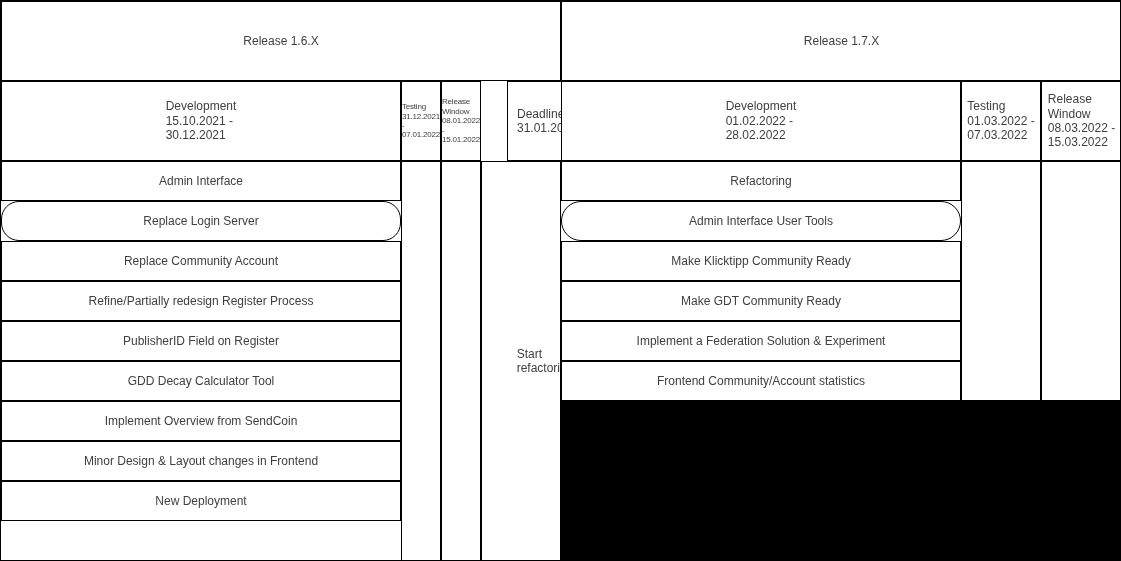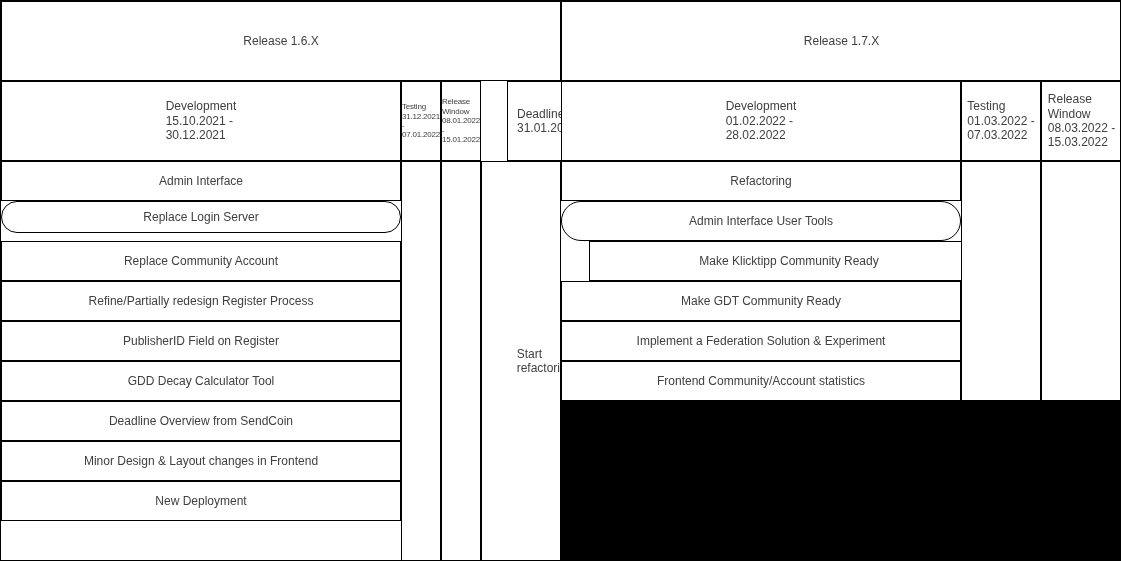--- a/index.html
+++ b/index.html
@@ -70,37 +70,37 @@
 28.02.2022</div>
   <div class="cell" style="left:960px; top:80px; width:80px; height:80px;">Testing
 01.03.2022 -
 07.03.2022</div>
   <div class="cell" style="left:1040px; top:80px; width:81px; height:80px;">Release
 Window
 08.03.2022 -
 15.03.2022</div>
 
   <div class="cell" style="left:0px; top:160px; width:400px; height:40px;">Admin Interface</div>
-  <div class="cell" style="left:0px; top:200px; width:400px; height:32px;border-radius:18px;">Replace Login Server</div>
+  <div class="cell" style="left:0px; top:200px; width:400px; height:40px;border-radius:18px;">Replace Login Server</div>
   <div class="cell" style="left:0px; top:240px; width:400px; height:40px;">Replace Community Account</div>
   <div class="cell" style="left:0px; top:320px; width:400px; height:40px;">PublisherID Field on Register</div>
   <div class="cell" style="left:0px; top:280px; width:400px; height:40px;">Refine/Partially redesign Register Process</div>
   <div class="cell" style="left:0px; top:360px; width:400px; height:40px;">GDD Decay Calculator Tool</div>
-  <div class="cell" style="left:0px; top:400px; width:400px; height:40px;">Deadline Overview from SendCoin</div>
+  <div class="cell" style="left:0px; top:400px; width:400px; height:40px;">Implement Overview from SendCoin</div>
   <div class="cell" style="left:0px; top:440px; width:400px; height:40px;">Minor Design &amp; Layout changes in Frontend</div>
   <div class="cell" style="left:0px; top:480px; width:400px; height:40px;">New Deployment</div>
 
   <div class="cell" style="left:400px; top:160px; width:40px; height:400px;"></div>
   <div class="cell" style="left:440px; top:160px; width:40px; height:400px;"></div>
   <div class="cell" style="left:480px; top:160px; width:80px; height:400px;padding-left:48px;">Start
 refactoring</div>
 
   <div class="cell" style="left:560px; top:160px; width:400px; height:40px;">Refactoring</div>
   <div class="cell" style="left:560px; top:200px; width:400px; height:40px;border-radius:20px;">Admin Interface User Tools</div>
-  <div class="cell" style="left:560px; top:240px; width:400px; height:40px;margin-left:28px;">Make Klicktipp Community Ready</div>
+  <div class="cell" style="left:560px; top:240px; width:400px; height:40px;">Make Klicktipp Community Ready</div>
   <div class="cell" style="left:560px; top:280px; width:400px; height:40px;">Make GDT Community Ready</div>
   <div class="cell" style="left:560px; top:320px; width:400px; height:40px;">Implement a Federation Solution &amp; Experiment</div>
   <div class="cell" style="left:560px; top:360px; width:400px; height:40px;">Frontend Community/Account statistics</div>
 
   <div class="cell" style="left:960px; top:160px; width:80px; height:240px;"></div>
   <div class="cell" style="left:1040px; top:160px; width:81px; height:240px;"></div>
 
   <div class="black-block" style="left:560px; top:400px; width:561px; height:161px;"></div>
 
 </div>

